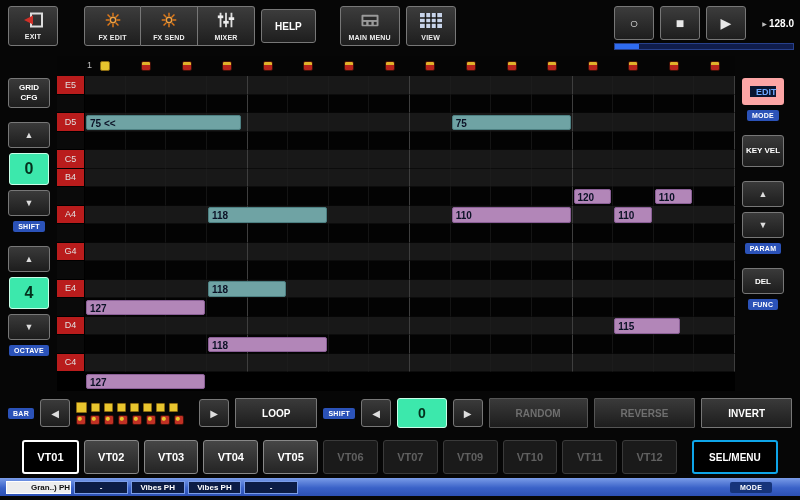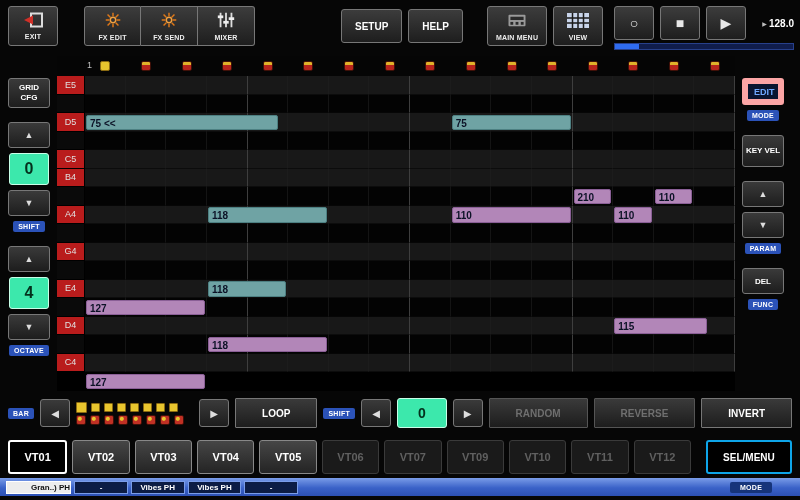--- a/index.html
+++ b/index.html
@@ -39,21 +39,21 @@
   .side{width:46px;display:flex;flex-direction:column;align-items:center;padding-top:22px;box-sizing:border-box;}
   .side > * + *{margin-top:5px;}
   .sb-btn{width:42px;background:linear-gradient(180deg,#3a3a3a,#1d1d1d);border:1px solid #777;border-radius:3px;
           color:#fff;font-weight:bold;box-sizing:border-box;}
   .grid-cfg{height:30px;font-size:8px;line-height:10px;padding:2px;}
   .arrow{height:26px;font-size:9px;color:#ddd;}
   .value-display{width:40px;height:32px;background:#3ce8ac;border:1px solid #c8ffe8;border-radius:3px;color:#03301c;
                  font-size:16px;font-weight:bold;display:flex;align-items:center;justify-content:center;box-sizing:border-box;}
   .blue-label{background:#2b52b8;color:#fff;font-size:7px;font-weight:bold;padding:2px 5px;border-radius:2px;letter-spacing:.3px;white-space:nowrap;}
   .mt-lg{margin-top:14px !important;}
-  .edit-btn{width:42px;height:27px;background:#0a1530;border:6px solid #fca5a5;border-radius:3px;color:#6fa8ff;font-size:9px;font-weight:bold;}
+  .edit-btn{width:42px;height:27px;background:#0a1530;border:8px solid #fca5a5;border-radius:3px;color:#6fa8ff;font-size:9px;font-weight:bold;}
   .keyvel{height:32px;font-size:8px;line-height:10px;padding:2px;}
   .del{height:26px;font-size:8px;}
 
   
   .grid-area{width:678px;display:flex;flex-direction:column;}
   .ruler{height:20px;position:relative;background:#050505;}
   .bar-number{position:absolute;left:30px;top:4px;font-size:9px;color:#c0c0c0;}
   .step-icon{position:absolute;top:5px;width:10px;height:10px;border-radius:2px;box-sizing:border-box;
              background:linear-gradient(180deg,#e0b22a 0%,#e0b22a 40%,#b8241c 40%);border:1px solid #401008;}
   .step-icon.first{background:#e8c52e;border-color:#8a6a12;}
@@ -82,21 +82,21 @@
   .mini-y{width:9px;height:9px;background:#e8c52e;border:1px solid #8a6a12;border-radius:1px;box-sizing:border-box;display:inline-block;}
   .mini-y.first{width:11px;height:11px;}
   .mini-r{width:10px;height:10px;border-radius:2px;box-sizing:border-box;display:inline-block;
           background:radial-gradient(circle at 35% 35%,#e8c52e 0 1.5px,#c03024 2.5px);border:1px solid #401008;}
   .wide-btn{height:30px;padding:0 26px;background:linear-gradient(180deg,#3a3a3a,#1d1d1d);border:1px solid #777;
             border-radius:1px;color:#fff;font-size:10px;font-weight:bold;}
   .wide-btn.disabled{color:#6f6f6f;border-color:#555;}
   .value-display.small{width:50px;height:30px;font-size:14px;}
 
   
-  .trackbar{display:flex;gap:5px;padding:0 8px;height:34px;margin-top:8px;box-sizing:border-box;}
+  .trackbar{display:flex;gap:5px;padding:0 22px;height:34px;margin-top:8px;box-sizing:border-box;}
   .track-btn{flex:1;font-size:11px;font-weight:bold;border-radius:3px;box-sizing:border-box;}
   .track-btn.selected{background:#000;border:2px solid #fff;color:#fff;}
   .track-btn.active{background:linear-gradient(180deg,#464646,#242424);border:1px solid #888;color:#fff;}
   .track-btn.inactive{background:#1a1a1a;border:1px solid #3a3a3a;color:#606060;}
   .selmenu{flex:0 0 86px;margin-left:10px;background:#000;border:2px solid #0ea5e9;color:#fff;font-size:10px;font-weight:bold;border-radius:3px;}
 
   .namestrip{display:flex;gap:3px;padding:0 6px;height:18px;align-items:center;margin-top:4px;box-sizing:border-box;
              background:linear-gradient(180deg,#7a9ce8 0%,#3a62c8 55%,#2c50b4 100%);}
   .name-slot{flex:1;display:flex;justify-content:center;}
   .name-box{width:100%;height:13px;background:#0c1c44;border:1px solid #7a9ce8;color:#fff;font-size:8px;font-weight:bold;
@@ -154,21 +154,20 @@
                 <rect x="2" y="4" width="6" height="3"></rect>
                 <rect x="8" y="10" width="6" height="3"></rect>
                 <rect x="14" y="6" width="6" height="3"></rect>
               </g>
             </svg>
         </span>
         <span class="tb-label">MIXER</span>
       </button>
     </div>
 
-    <button class="tb-btn text-btn setup">SETUP</button>
     <button class="tb-btn text-btn help">HELP</button>
 
     <button class="tb-btn main-menu">
       <span>
         <svg width="22" height="17" viewBox="0 0 22 18">
             <rect x="2" y="3" width="18" height="12" rx="1" fill="#9a9a9a"></rect>
             <rect x="4" y="5" width="14" height="3.5" fill="#2a2a2a"></rect>
             <g fill="#2a2a2a">
               <rect x="4" y="10.5" width="3" height="3"></rect>
               <rect x="9.5" y="10.5" width="3" height="3"></rect>
@@ -544,30 +543,30 @@
             <div class="grid-cell beat-end"></div>
             <div class="grid-cell"></div>
             <div class="grid-cell"></div>
             <div class="grid-cell"></div>
             <div class="grid-cell beat-end"></div>
             <div class="grid-cell"></div>
             <div class="grid-cell"></div>
             <div class="grid-cell"></div>
             <div class="grid-cell beat-end"></div>
           </div>
-          <div class="note teal" style="background: rgb(111, 163, 164); top: 38.5px; left: 29px; width: 192px;">75 &lt;&lt;</div>
+          <div class="note teal" style="background: rgb(111, 163, 164); top: 38.5px; left: 29px; width: 155px;">75 &lt;&lt;</div>
           <div class="note teal" style="background: rgb(111, 163, 164); top: 38.5px; left: 394.625px; width: 118.875px;">75</div>
-          <div class="note purple" style="background: rgb(178, 134, 184); top: 112.5px; left: 516.5px; width: 37.625px;">210</div>
+          <div class="note purple" style="background: rgb(178, 134, 184); top: 112.5px; left: 516.5px; width: 37.625px;">120</div>
           <div class="note purple" style="background: rgb(178, 134, 184); top: 112.5px; left: 597.75px; width: 37.625px;">110</div>
           <div class="note teal" style="background: rgb(111, 163, 164); top: 131px; left: 150.875px; width: 118.875px;">118</div>
           <div class="note purple" style="background: rgb(178, 134, 184); top: 131px; left: 394.625px; width: 118.875px;">110</div>
           <div class="note purple" style="background: rgb(178, 134, 184); top: 131px; left: 557.125px; width: 37.625px;">110</div>
           <div class="note teal" style="background: rgb(111, 163, 164); top: 205px; left: 150.875px; width: 78.25px;">118</div>
           <div class="note purple" style="background: rgb(178, 134, 184); top: 223.5px; left: 29px; width: 118.875px;">127</div>
-          <div class="note purple" style="background: rgb(178, 134, 184); top: 242px; left: 557.125px; width: 93px;">115</div>
+          <div class="note purple" style="background: rgb(178, 134, 184); top: 242px; left: 557.125px; width: 66px;">115</div>
           <div class="note purple" style="background: rgb(178, 134, 184); top: 260.5px; left: 150.875px; width: 118.875px;">118</div>
           <div class="note purple" style="background: rgb(178, 134, 184); top: 297.5px; left: 29px; width: 118.875px;">127</div>
         </div>
     </section>
 
     <aside class="side">
       <button class="edit-btn">EDIT</button>
       <div class="blue-label">MODE</div>
       <button class="sb-btn keyvel mt-lg">KEY VEL</button>
       <button class="sb-btn arrow mt-lg">▲</button>

